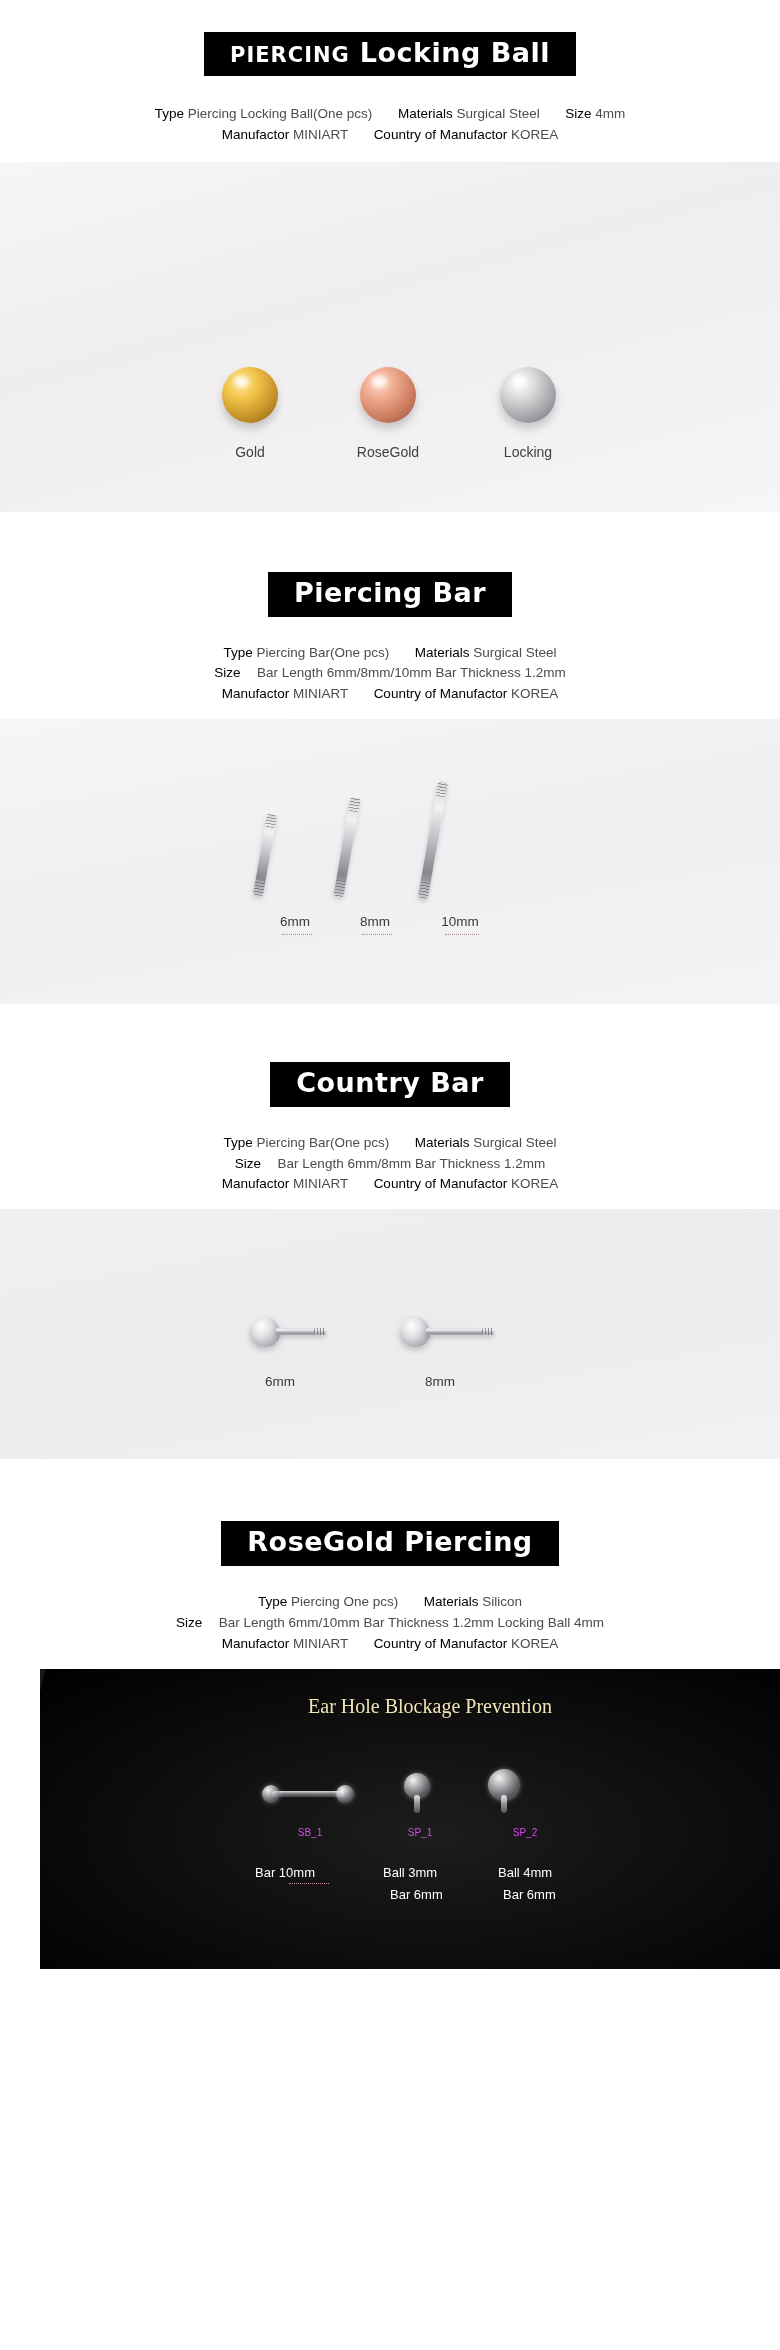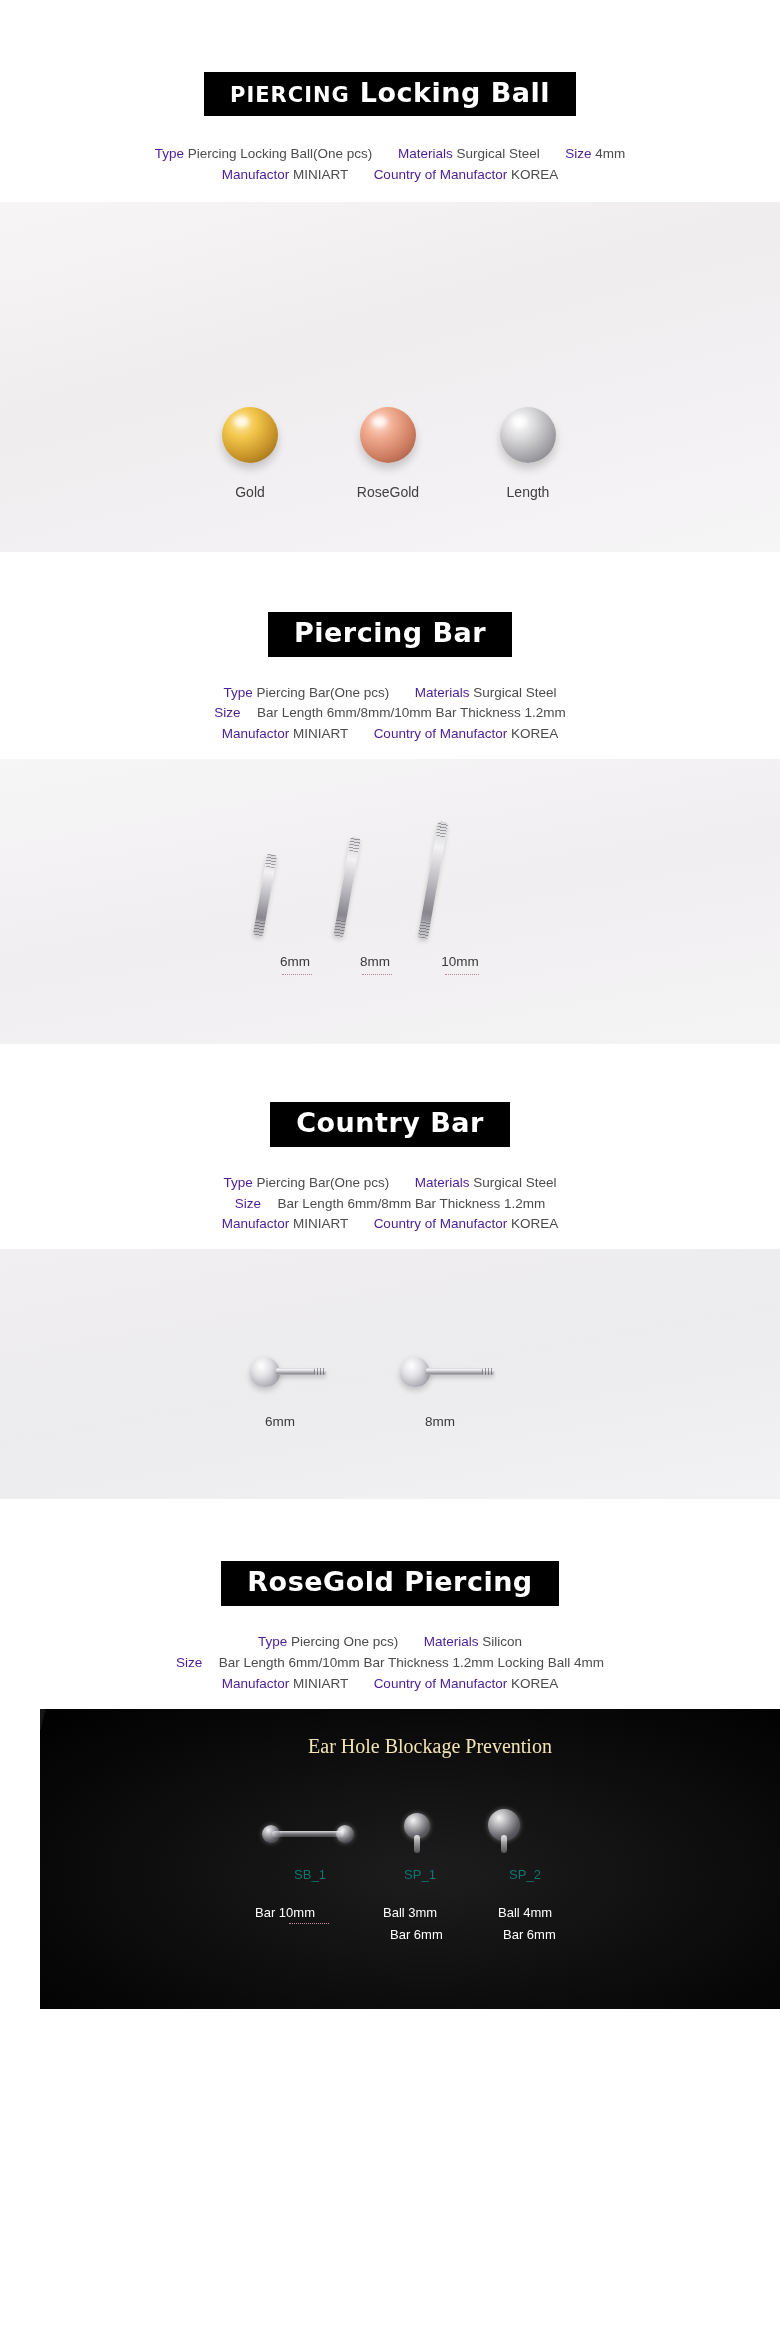--- a/index.html
+++ b/index.html
@@ -45,21 +45,21 @@
   }
 
   .spec {
     text-align: center;
     font-size: 13.5px;
     line-height: 1.55;
     color: #4c4c4c;
     padding: 0 40px;
   }
   .spec .lbl {
-    color: #4c1d95;
+    color: #000000;
   }
   .spec .val {
     color: #4c4c4c;
   }
   .spec .gap {
     display: inline-block;
     width: 18px;
   }
   .spec .gap-sm {
     display: inline-block;
@@ -190,22 +190,22 @@
     top: 26px;
     left: 0;
     width: 780px;
     text-align: center;
     font-size: 20px;
     color: #f3e3b4;
     font-family: "Liberation Serif", serif;
   }
   .pink-code {
     position: absolute;
-    font-size: 13px;
-    color: #0f766e;
+    font-size: 10px;
+    color: #d946ef;
     text-align: center;
     width: 90px;
   }
   .white-spec {
     position: absolute;
     font-size: 13px;
     color: #ffffff;
     white-space: nowrap;
   }
   .white-spec .unit { color: #ffffff; }
@@ -221,21 +221,21 @@
     border-radius: 50%;
     background: radial-gradient(circle at 35% 28%, rgba(255,255,255,0.95) 0%, rgba(225,225,230,0.75) 30%, rgba(150,150,158,0.55) 65%, rgba(90,90,97,0.5) 100%);
     box-shadow: 0 0 5px rgba(255,255,255,0.35);
   }
 </style>
 </head>
 <body>
 
 <div class="page">
 
-  <div class="section" style="padding-top:72px;">
+  <div class="section" style="margin-top:32px;">
     <div class="title-wrap">
       <div class="title-band">
         <span class="small">PIERCING</span>
         <span>Locking Ball</span>
       </div>
     </div>
 
     <div class="spec" style="margin-top:28px;">
       <div>
         <span class="lbl">Type</span>
@@ -262,21 +262,21 @@
       </div>
       <div class="ball rose" style="left:360px; top:205px; width:56px; height:56px;">
         <div class="hl"></div>
       </div>
       <div class="ball silver" style="left:500px; top:205px; width:56px; height:56px;">
         <div class="hl"></div>
       </div>
 
       <div class="cap-label" style="left:190px; top:282px;">Gold</div>
       <div class="cap-label" style="left:328px; top:282px;">RoseGold</div>
-      <div class="cap-label" style="left:468px; top:282px;">Length</div>
+      <div class="cap-label" style="left:468px; top:282px;">Locking</div>
     </div>
   </div>
 
   <div class="section" style="padding-top:60px;">
     <div class="title-wrap">
       <div class="title-band">Piercing Bar</div>
     </div>
 
     <div class="spec" style="margin-top:26px;">
       <div>

